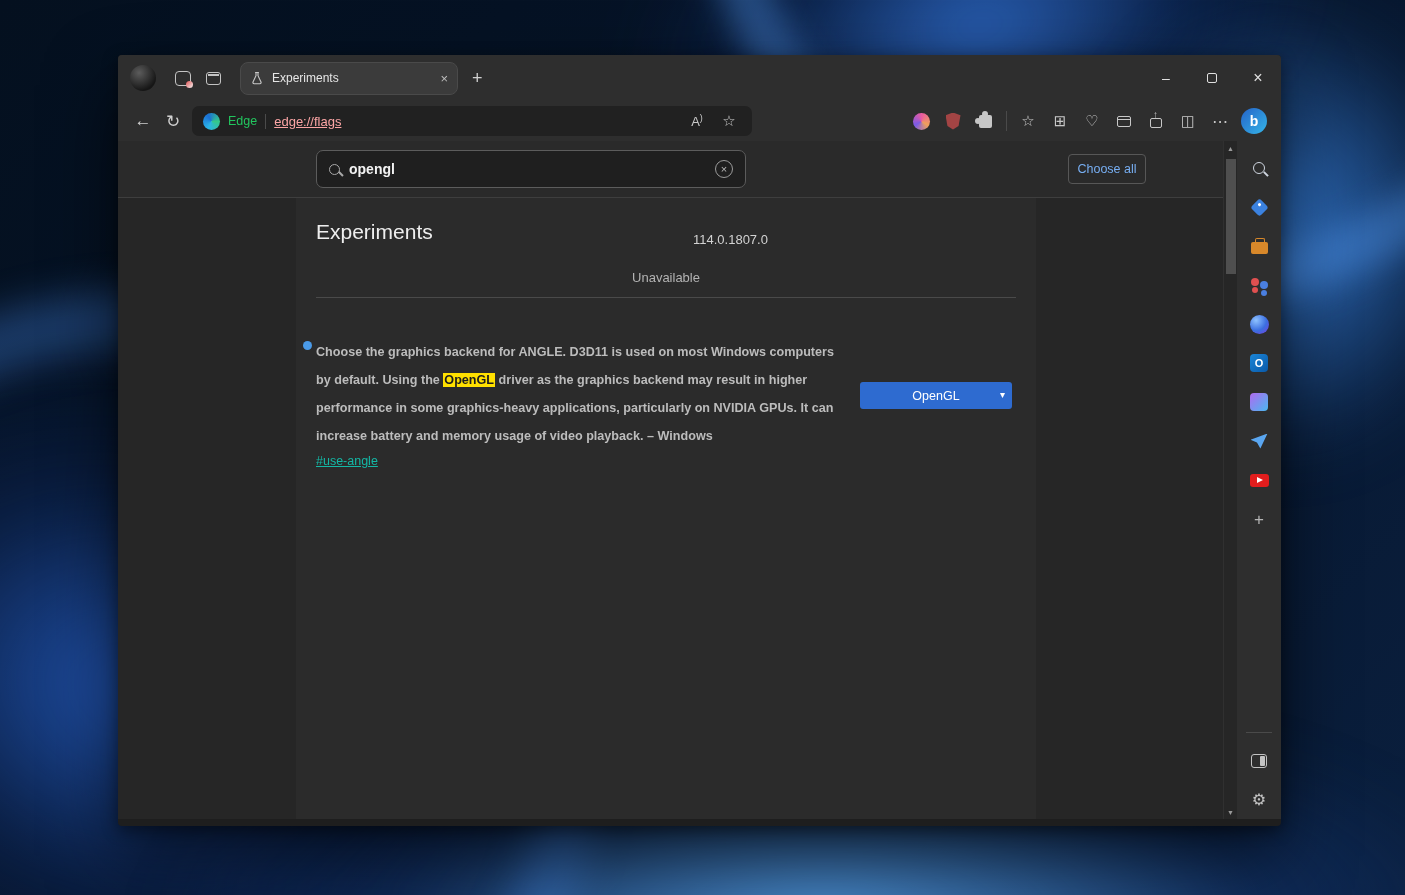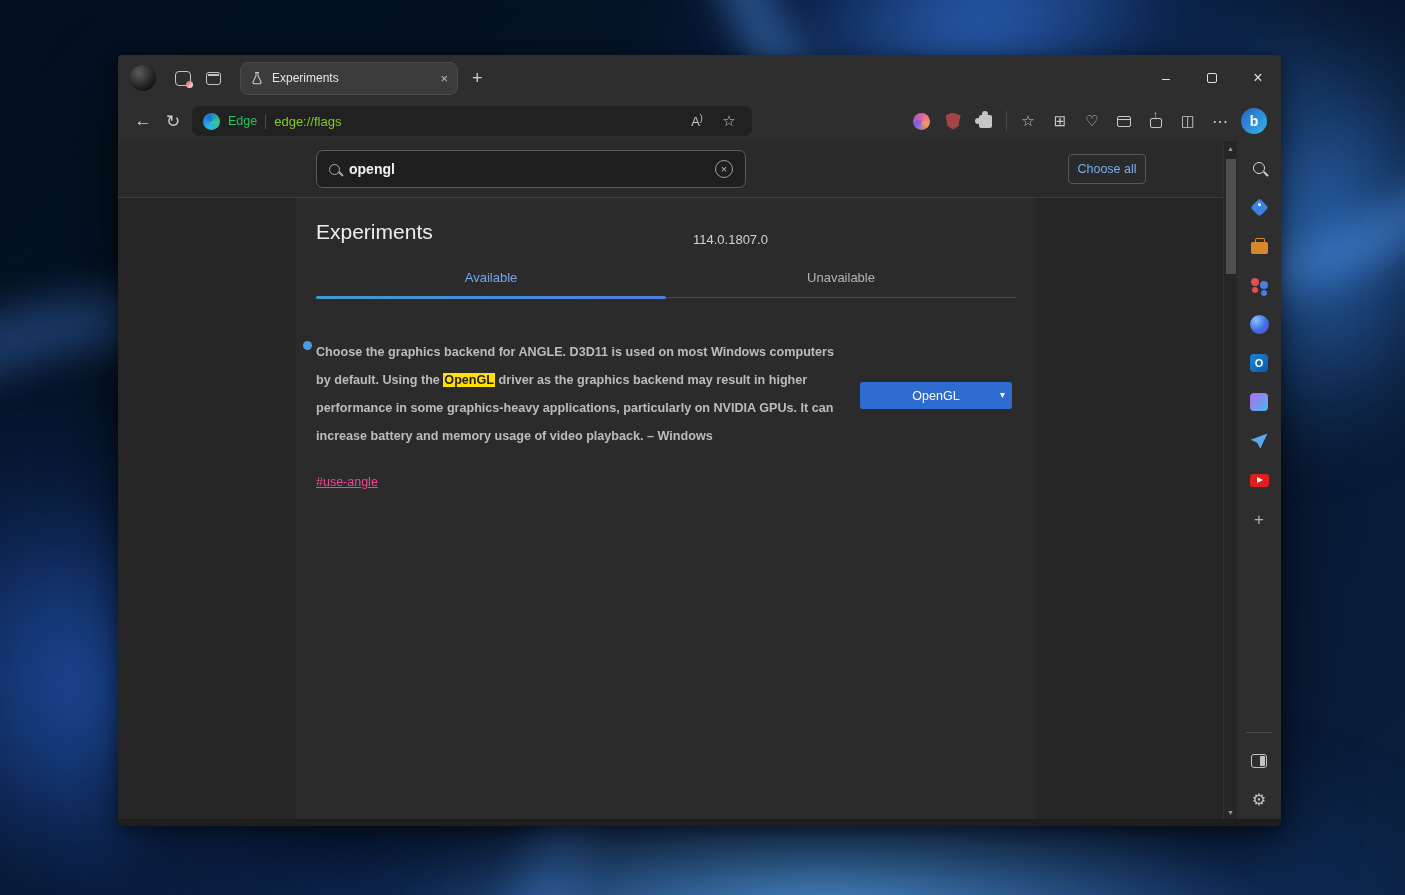--- a/index.html
+++ b/index.html
@@ -34,21 +34,21 @@
   .win-btn { width:46px; height:100%; display:flex; align-items:center; justify-content:center; color:#e0e0e0; font-size:14px; }
   .max-glyph { width:10px; height:10px; border:1.2px solid #e0e0e0; border-radius:2px; }
 
   
   .toolbar { height:40px; background:#2e2e2e; display:flex; align-items:center; padding:0 10px; flex:none; }
   .nav-btn { width:30px; height:30px; display:flex; align-items:center; justify-content:center; color:#cfcfcf; font-size:17px; flex:none; }
   .addressbar { width:560px; height:30px; background:#212121; border-radius:7px; display:flex; align-items:center; padding:0 11px; gap:8px; margin-left:4px; flex:none; }
   .edge-logo { width:17px; height:17px; border-radius:50%; background:conic-gradient(from 210deg,#2bb3e8,#1b6fd4,#35c78a,#2bb3e8); flex:none; }
   .ab-brand { font-size:12.5px; color:#22c55e; }
   .ab-sep { width:1px; height:15px; background:#4b4b4b; }
-  .ab-url { font-size:13px; color:#84cc16; flex:1; }
+  .ab-url { font-size:13px; color:#fca5a5; flex:1;text-decoration:underline; }
   .ab-icn { color:#c9c9c9; display:flex; align-items:center; justify-content:center; width:24px; flex:none; }
   .ra-a { font-size:13px; } .ra-p { font-size:9px; position:relative; top:-3px; }
   .star { font-size:15px; color:#c9c9c9; }
   .tb-right { margin-left:auto; display:flex; align-items:center; gap:10px; padding-right:4px; }
   .tb-ic { width:22px; height:24px; display:flex; align-items:center; justify-content:center; color:#c8c8c8; flex:none; }
   .ext1 { width:17px; height:17px; border-radius:50%; background:conic-gradient(#e85aa0,#f0a05a,#7a5ae8,#e85aa0); }
   .shield { width:15px; height:17px; background:#a34444; clip-path:polygon(50% 0,100% 16%,87% 80%,50% 100%,13% 80%,0 16%); }
   .puzzle { position:relative; width:13px; height:13px; background:#c6c6c6; border-radius:2px; }
   .puzzle::before { content:""; position:absolute; top:-4px; left:3.5px; width:6px; height:6px; border-radius:50%; background:#c6c6c6; }
   .puzzle::after { content:""; position:absolute; left:-4px; top:3.5px; width:6px; height:6px; border-radius:50%; background:#c6c6c6; }
@@ -75,21 +75,21 @@
   .version { position:absolute; left:397px; top:34px; font-size:13px; color:#d2d2d2; }
   .ftabs { display:flex; margin:26px 20px 0 20px; border-bottom:1px solid #4a4a4a; }
   .ftab { flex:1; text-align:center; padding-bottom:12px; font-size:13px; color:#b3b3b3; position:relative; }
   .ftab.active { color:#77a7f0; }
   .ftab.active::after { content:""; position:absolute; left:0; right:0; bottom:-2px; height:3px; border-radius:2px; background:linear-gradient(90deg,#3f9ad0,#4f7de2); }
   .flag { position:relative; margin:40px 20px 0 20px; }
   .flag-bullet { position:absolute; left:-13px; top:3px; width:9px; height:9px; border-radius:50%; background:#4a9ae8; }
   .flag-name { font-size:13px; font-weight:bold; color:#e9e9e9; }
   .flag-desc { margin-top:7px; width:528px; font-size:12.6px; line-height:28px; color:#bcbcbc;font-weight:bold; }
   .hl { background:#ffe000; color:#1c1c1c; padding:0 1px; }
-  .flag-link { display:inline-block; margin-top:25px; font-size:12.5px; color:#ec4899; text-decoration:underline; }
+  .flag-link { display:inline-block; margin-top:4px; font-size:12.5px; color:#14b8a6; text-decoration:underline; }
   .flag-select { position:absolute; right:4px; top:44px; width:152px; height:27px; background:#2e6bd0; border-radius:3px; color:#fff; display:flex; align-items:center; justify-content:center; font-size:12.5px; }
   .chev { position:absolute; right:7px; font-size:10px; top:7px; }
 
   
   .pscroll { width:14px; background:#262626; border-left:1px solid #303030; display:flex; flex-direction:column; align-items:center; flex:none; }
   .sb-arrow { height:14px; width:100%; color:#9a9a9a; font-size:7px; display:flex; align-items:center; justify-content:center; flex:none; }
   .sb-track { flex:1; width:100%; position:relative; }
   .sb-thumb { position:absolute; top:4px; left:2px; width:10px; height:115px; background:#4f4f4f; }
 
   
@@ -217,21 +217,20 @@
           <div class="resetall">Choose all</div>
         </div>
 
         <div class="column">
           <div class="heading-row">
             <div class="page-title">Experiments</div>
             <div class="version">114.0.1807.0</div>
           </div>
 
           <div class="ftabs">
-            <div class="ftab active">Available</div>
             <div class="ftab">Unavailable</div>
           </div>
 
           <div class="flag">
             <span class="flag-bullet"></span>
             <div class="flag-desc"><span>Choose the graphics backend for ANGLE. D3D11 is used on most Windows computers by default. Using the </span><span class="hl">OpenGL</span><span> driver as the graphics backend may result in higher performance in some graphics-heavy applications, particularly on NVIDIA GPUs. It can increase battery and memory usage of video playback. – Windows</span></div>
             <a class="flag-link">#use-angle</a>
             <div class="flag-select">
               <span>OpenGL</span>
               <span class="chev">▾</span>

